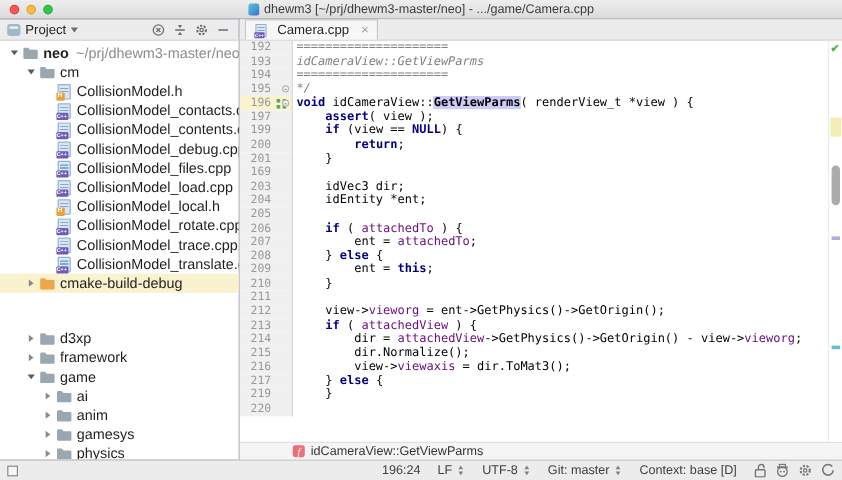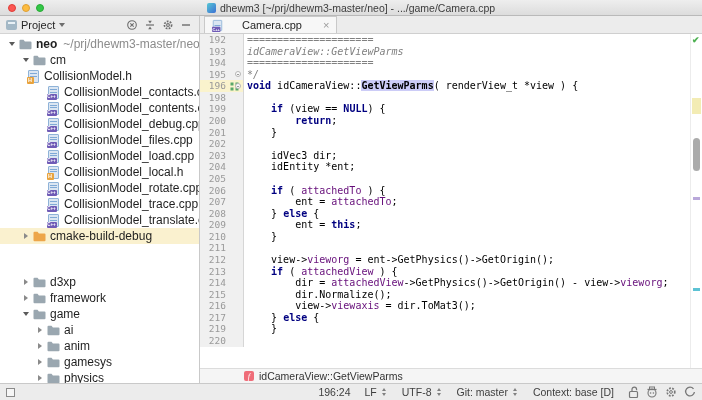--- a/index.html
+++ b/index.html
@@ -52,21 +52,21 @@
                 background:repeating-linear-gradient(#7fa9d6 0 1px, transparent 1px 2.5px); }
   .fibadge { position:absolute; left:-2px; bottom:-2px; color:#fff; font-weight:bold;
              border-radius:1px; display:flex; align-items:center; justify-content:center; }
   .fibadge.cpp { width:10px; height:6px; font-size:4.5px; background:var(--badge_cpp); }
   .fibadge.h { width:7px; height:7px; font-size:5.5px; background:var(--badge_h); }
 
   
   .editor-col { flex:1 1 auto; display:flex; flex-direction:column; min-width:0; }
   .tabbar { height:18px; flex:0 0 18px; background:#ececec; border-bottom:1px solid #cfcfcf; display:flex; align-items:flex-end; }
   .tab { height:17px; background:#f7f7f7; border:1px solid #c9c9c9; border-bottom:none; margin-left:4px;
-         display:flex; align-items:center; gap:19px; padding:0 7px; font-size:11px; color:#262626; }
+         display:flex; align-items:center; gap:8px; padding:0 7px; font-size:11px; color:#262626; }
   .tab .fi { transform:scale(.85); }
   .tab-close { color:#9a9a9a; font-size:11px; margin-left:2px; }
 
   .editor-body { flex:1 1 auto; position:relative; display:flex; min-height:0; background:#fff; }
   .code-area { flex:1 1 auto; overflow:hidden; font-family:"DejaVu Sans Mono", monospace; font-size:10px; }
   .cl { height:11.58px; line-height:11.58px; display:flex; }
   .ln { width:30px; flex:0 0 30px; background:#f0f0f0; color:#999999; text-align:right; padding-right:4px; font-size:9.5px; }
   .mk { width:14px; flex:0 0 14px; background:#f0f0f0; border-right:1px solid #d6d6d6; position:relative; }
   .cl.cur .ln, .cl.cur .mk { background:#faf3cd; }
   .mk .impl { position:absolute; left:0px; top:1.5px; }
@@ -172,21 +172,21 @@
             <span class="tchev">
               <span class="c-down"></span>
             </span>
             <span class="ticon">
               <svg width="13" height="11" viewBox="0 0 13 11">
                 <path d="M0.5 1.8 A1 1 0 0 1 1.5 0.8 H4.5 L5.9 2.4 H11.5 A1 1 0 0 1 12.5 3.4 V9.2 A1 1 0 0 1 11.5 10.2 H1.5 A1 1 0 0 1 0.5 9.2 Z" fill="#9aa7b0"></path>
               </svg>
             </span>
             <span class="tlabel">cm</span>
           </div>
-          <div class="trow" style="padding-left: 14px;">
+          <div class="trow" style="padding-left: 34px;">
             <span class="tchev"></span>
             <span class="ticon">
               <span class="fi">
                 <span class="fibadge h">H</span>
               </span>
             </span>
             <span class="tlabel">CollisionModel.h</span>
           </div>
           <div class="trow" style="padding-left: 34px;">
             <span class="tchev"></span>
@@ -411,41 +411,41 @@
                     <rect x="0.5" y="0.5" width="3" height="3" fill="#59a869"></rect>
                     <rect x="5.5" y="0.5" width="3" height="3" fill="#59a869"></rect>
                     <rect x="0.5" y="5.5" width="3" height="3" fill="#59a869"></rect>
                     <rect x="5.5" y="5.5" width="3" height="3" fill="#59a869"></rect>
                   </svg></span>
                 <span class="fold"></span>
               </span>
               <span class="ct"><span class="s-k">void</span><span class="s-p"> idCameraView::</span><span class="s-hl">GetViewParms</span><span class="s-p">( renderView_t *view ) {</span></span>
             </div>
             <div class="cl">
-              <span class="ln">198</span>
-              <span class="mk"></span>
-              <span class="ct"></span>
+              <span class="ln">197</span>
+              <span class="mk"></span>
+              <span class="ct"><span class="s-p">    </span><span class="s-k">assert</span><span class="s-p">( view );</span></span>
             </div>
             <div class="cl">
               <span class="ln">199</span>
               <span class="mk"></span>
               <span class="ct"><span class="s-p">    </span><span class="s-k">if</span><span class="s-p"> (view == </span><span class="s-k">NULL</span><span class="s-p">) {</span></span>
             </div>
             <div class="cl">
               <span class="ln">200</span>
               <span class="mk"></span>
               <span class="ct"><span class="s-p">        </span><span class="s-k">return</span><span class="s-p">;</span></span>
             </div>
             <div class="cl">
               <span class="ln">201</span>
               <span class="mk"></span>
               <span class="ct"><span class="s-p">    }</span></span>
             </div>
             <div class="cl">
-              <span class="ln">202</span>
+              <span class="ln">169</span>
               <span class="mk"></span>
               <span class="ct"></span>
             </div>
             <div class="cl">
               <span class="ln">203</span>
               <span class="mk"></span>
               <span class="ct"><span class="s-p">    idVec3 dir;</span></span>
             </div>
             <div class="cl">
               <span class="ln">204</span>

